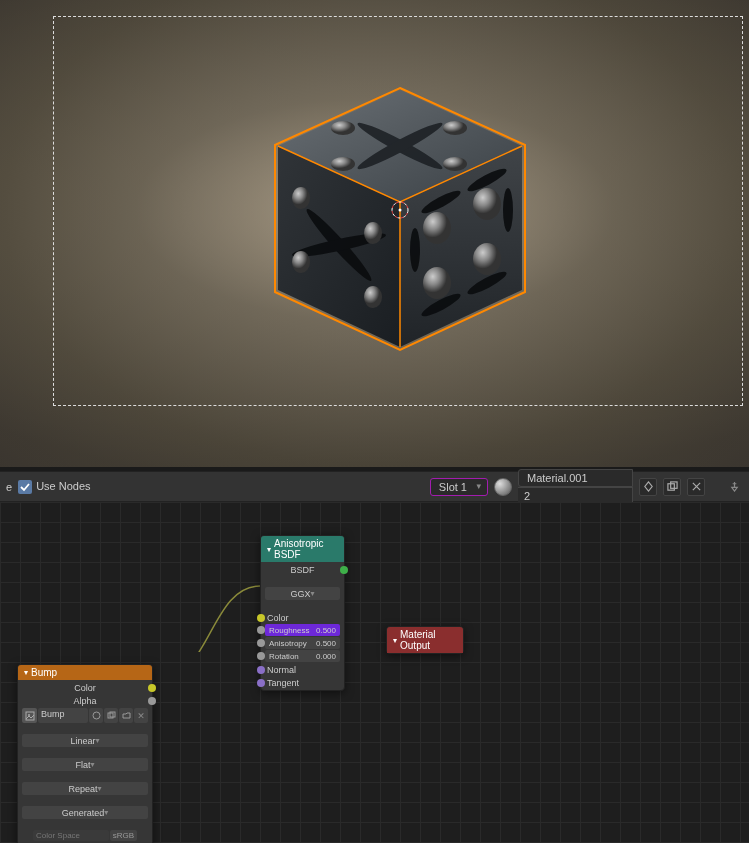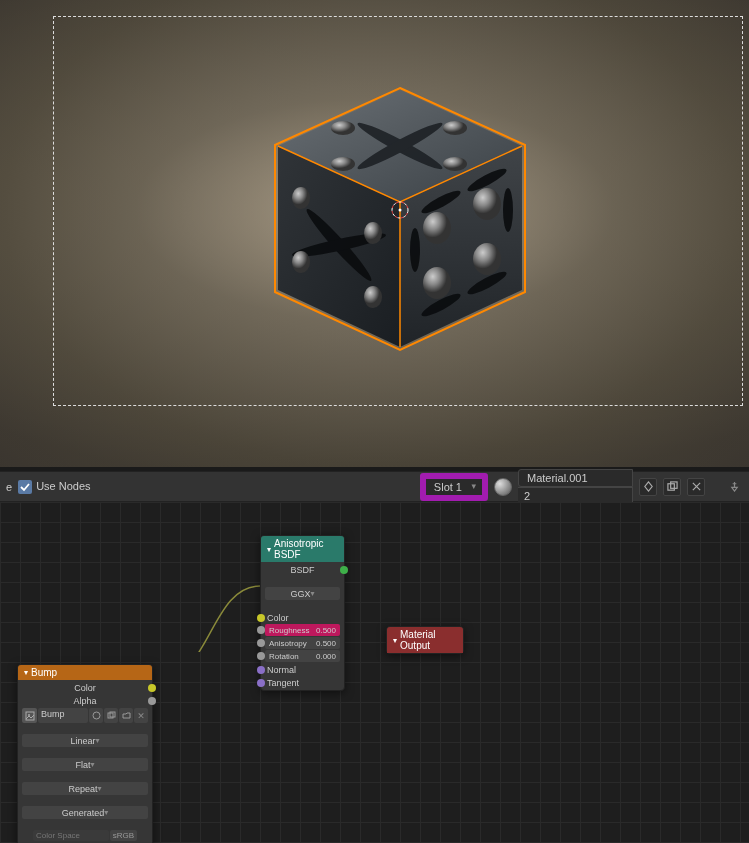--- a/index.html
+++ b/index.html
@@ -31,21 +31,21 @@
 
 .toolbar {
   position: absolute; top: 471px; left: 0; width: 749px; height: 31px;
   background: #333; border-top: 1px solid #222; border-bottom: 1px solid #222;
   display: flex; align-items: center; padding: 0 6px; gap: 6px;
 }
 .checkbox-wrap { display: flex; gap: 4px; color: #ccc; font-size: 11px; }
 .checkbox { width: 14px; height: 14px; background: #5a7aa5; border-radius: 2px; display: flex; align-items: center; justify-content: center; }
 .checkbox svg { width: 10px; height: 10px; }
 .spacer { flex: 1; }
-.slot-select { background: #2a2a2a; border: 6px solid #a21caf; color: #ccc; font-size: 11px; padding: 2px 20px 2px 8px; border-radius: 3px; position: relative; }
+.slot-select { background: #2a2a2a; border: 1px solid #a21caf; color: #ccc; font-size: 11px; padding: 2px 20px 2px 8px; border-radius: 3px; position: relative; }
 .slot-select::after { content: '▾'; position: absolute; right: 6px; color: #888; font-size: 9px; }
 .mat-icon { width: 18px; height: 18px; background: radial-gradient(circle at 30% 30%, #ddd, #555); border-radius: 50%; border: 1px solid #666; }
 .mat-name { background: #2a2a2a; border: 1px solid #444; color: #ccc; font-size: 11px; padding: 2px 8px; border-radius: 3px 0 0 3px; width: 115px; }
 .mat-count { background: #2a2a2a; border: 1px solid #444; border-left: none; color: #ccc; font-size: 11px; padding: 2px 6px; }
 .toolbar-btn { width: 18px; height: 18px; background: #2a2a2a; border: 1px solid #444; border-radius: 2px; display: flex; align-items: center; justify-content: center; }
 .toolbar-btn svg { width: 11px; height: 11px; stroke: #aaa; fill: none; stroke-width: 1.3; }
 
 
 .node-area {
   position: absolute; top: 502px; left: 0; width: 749px; height: 341px;
@@ -62,21 +62,21 @@
 }
 .node-header { padding: 2px 6px; border-radius: 3px 3px 0 0; font-size: 10px; color: #fff; display: flex; align-items: center; gap: 3px; }
 .node-header .tri { font-size: 8px; }
 .hdr-orange { background: #b66616; }
 .hdr-teal { background: #2a7a6a; }
 .hdr-red { background: #8a2e2e; }
 .node-body { padding: 1px 0; }
 .node-row { display: flex; align-items: center; padding: 1px 6px; height: 13px; position: relative; font-size: 9px; }
 .node-row.right { justify-content: center; }
 .node-row.field { background: #434343; margin: 0px 4px 1px 4px; border-radius: 2px; padding: 0px 4px; height: 12px; justify-content: space-between; font-size: 8px; }
-.node-row.field.selected { background: #be185d; }
+.node-row.field.selected { background: #6d28d9; }
 .node-row.dropdown { background: #434343; margin: 11px 4px; border-radius: 2px; padding: 1px 4px; height: 13px; justify-content: center; }
 .node-row.dropdown::after { content: '▾'; color: #888; font-size: 8px; }
 .socket { position: absolute; width: 8px; height: 8px; border-radius: 50%; top: 50%; transform: translateY(-50%); }
 .socket.in { left: -4px; }
 .socket.out { right: -4px; }
 .sock-yellow { background: #c7c729; }
 .sock-green { background: #3eb049; }
 .sock-gray { background: #999; }
 .sock-purple { background: #8a6fc7; }
 .sock-blue { background: #5a88d8; }

